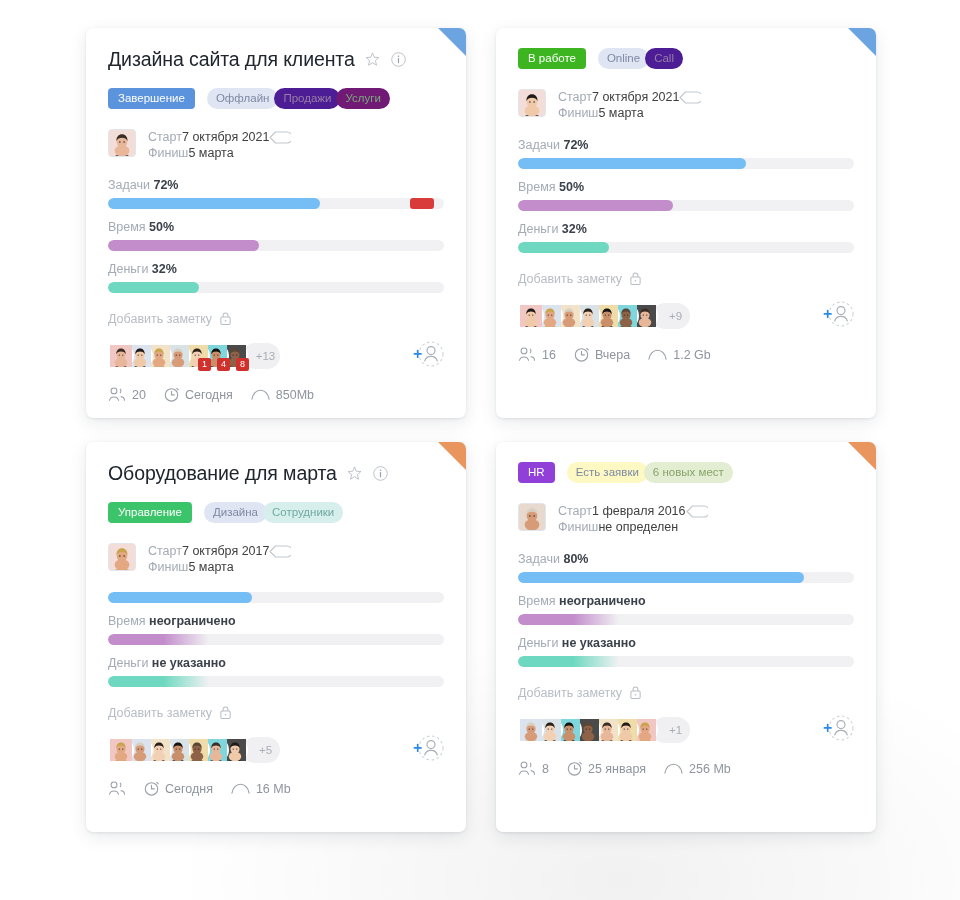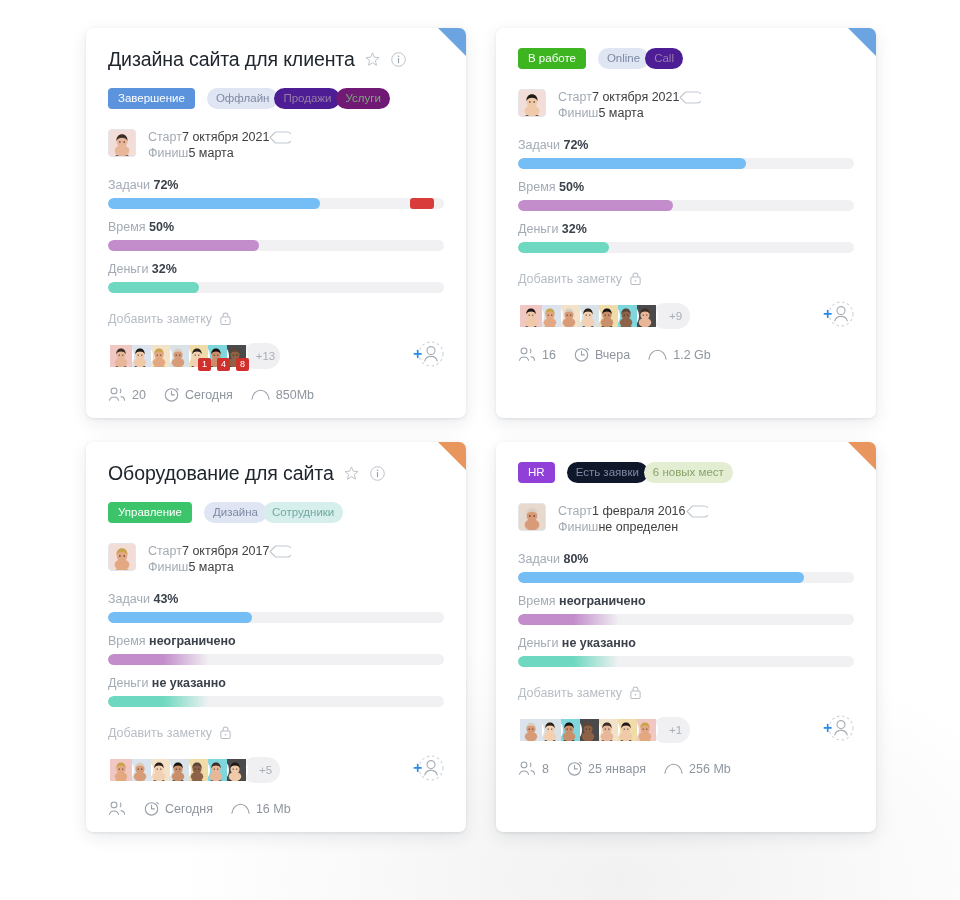--- a/index.html
+++ b/index.html
@@ -520,21 +520,21 @@
           <svg width="19" height="13" viewBox="0 0 20 13">
             <path d="M1 11.4 C1.8 5.6 5.6 2 10 2 c4.4 0 8.2 3.6 9 9.4" fill="none" stroke="#9aa1aa" stroke-width="1.2" stroke-linecap="round"></path>
           </svg>
           <span>1.2 Gb</span>
         </div>
       </div>
     </div>
     <div class="card">
       <div class="card-corner" style="border-right-color:#e8955e"></div>
       <div class="card-title-row">
-        <div class="card-title">Оборудование для сайта</div>
+        <div class="card-title">Оборудование для марта</div>
         <svg class="icon-star" width="17" height="17" viewBox="0 0 20 20">
           <path d="M10 2.2 L12.1 7.3 L17.6 7.7 L13.4 11.3 L14.7 16.7 L10 13.8 L5.3 16.7 L6.6 11.3 L2.4 7.7 L7.9 7.3 Z" fill="none" stroke="#b9bfc7" stroke-width="1.1" stroke-linejoin="round"></path>
         </svg>
         <svg class="icon-info" width="17" height="17" viewBox="0 0 20 20">
           <circle cx="10" cy="10" r="8" fill="none" stroke="#b9bfc7" stroke-width="1.1"></circle>
           <circle cx="10" cy="6.1" r="0.95" fill="#9aa1aa"></circle>
           <rect x="9.3" y="8.3" width="1.4" height="6" rx="0.6" fill="#9aa1aa"></rect>
         </svg>
       </div>
       <div class="tags">
@@ -561,21 +561,20 @@
             </svg>
           </div>
           <div class="dline">
             <span class="dlabel">Финиш</span>
             <span class="dval">5 марта</span>
           </div>
         </div>
       </div>
       <div class="metrics">
         <div class="metric">
-          <div class="metric-label"><span class="mname">Задачи</span> <span class="mval">43%</span></div>
           <div class="bar">
             <div class="bar-fill" style="width:43%;background:#74bdf5"></div>
           </div>
         </div>
         <div class="metric">
           <div class="metric-label"><span class="mname">Время</span> <span class="mval">неограничено</span></div>
           <div class="bar">
             <div class="bar-fill" style="width:30%;background:linear-gradient(to right, #c38dcc 0%, #c38dcc 55%, rgba(255,255,255,0) 100%)"></div>
           </div>
         </div>
@@ -691,21 +690,21 @@
             <path d="M1 11.4 C1.8 5.6 5.6 2 10 2 c4.4 0 8.2 3.6 9 9.4" fill="none" stroke="#9aa1aa" stroke-width="1.2" stroke-linecap="round"></path>
           </svg>
           <span>16 Mb</span>
         </div>
       </div>
     </div>
     <div class="card">
       <div class="card-corner" style="border-right-color:#e8955e"></div>
       <div class="tags">
         <span class="tag primary" style="background:#9040d8;color:#ffffff">HR</span>
-        <span class="tag pill" style="background:#0f172a;color:#7d8aa4">Есть заявки</span>
+        <span class="tag pill" style="background:#fef9c3;color:#7d8aa4">Есть заявки</span>
         <span class="tag pill" style="background:#e3edd2;color:#87a36a">6 новых мест</span>
       </div>
       <div class="dates-row">
         <div class="avatar-sq" style="background:#e8d9cf"><svg width="100%" height="100%" viewBox="0 0 26 26">
             <rect width="26" height="26" fill="#e8d9cf"></rect>
             <path d="M13 24 c-5.4 0-8.6 2.2-8.6 5.2 H21.6 C21.6 26.2 18.4 24 13 24 Z" fill="#d8cfc0" opacity="0.85"></path>
             <ellipse cx="13" cy="20.8" rx="7.4" ry="5.6" fill="#d89b77"></ellipse>
             <ellipse cx="13" cy="11.6" rx="5.4" ry="6.2" fill="#d89b77"></ellipse>
             <path d="M7.4 11 c0-4.6 2.4-6.8 5.6-6.8 c3.2 0 5.6 2.2 5.6 6.8 c-1.2-2.4-3-3.2-5.6-3.2 c-2.6 0-4.4 0.8-5.6 3.2 Z" fill="#d8cfc0"></path>
             <circle cx="10.9" cy="11.9" r="0.75" fill="#2d2320"></circle>

